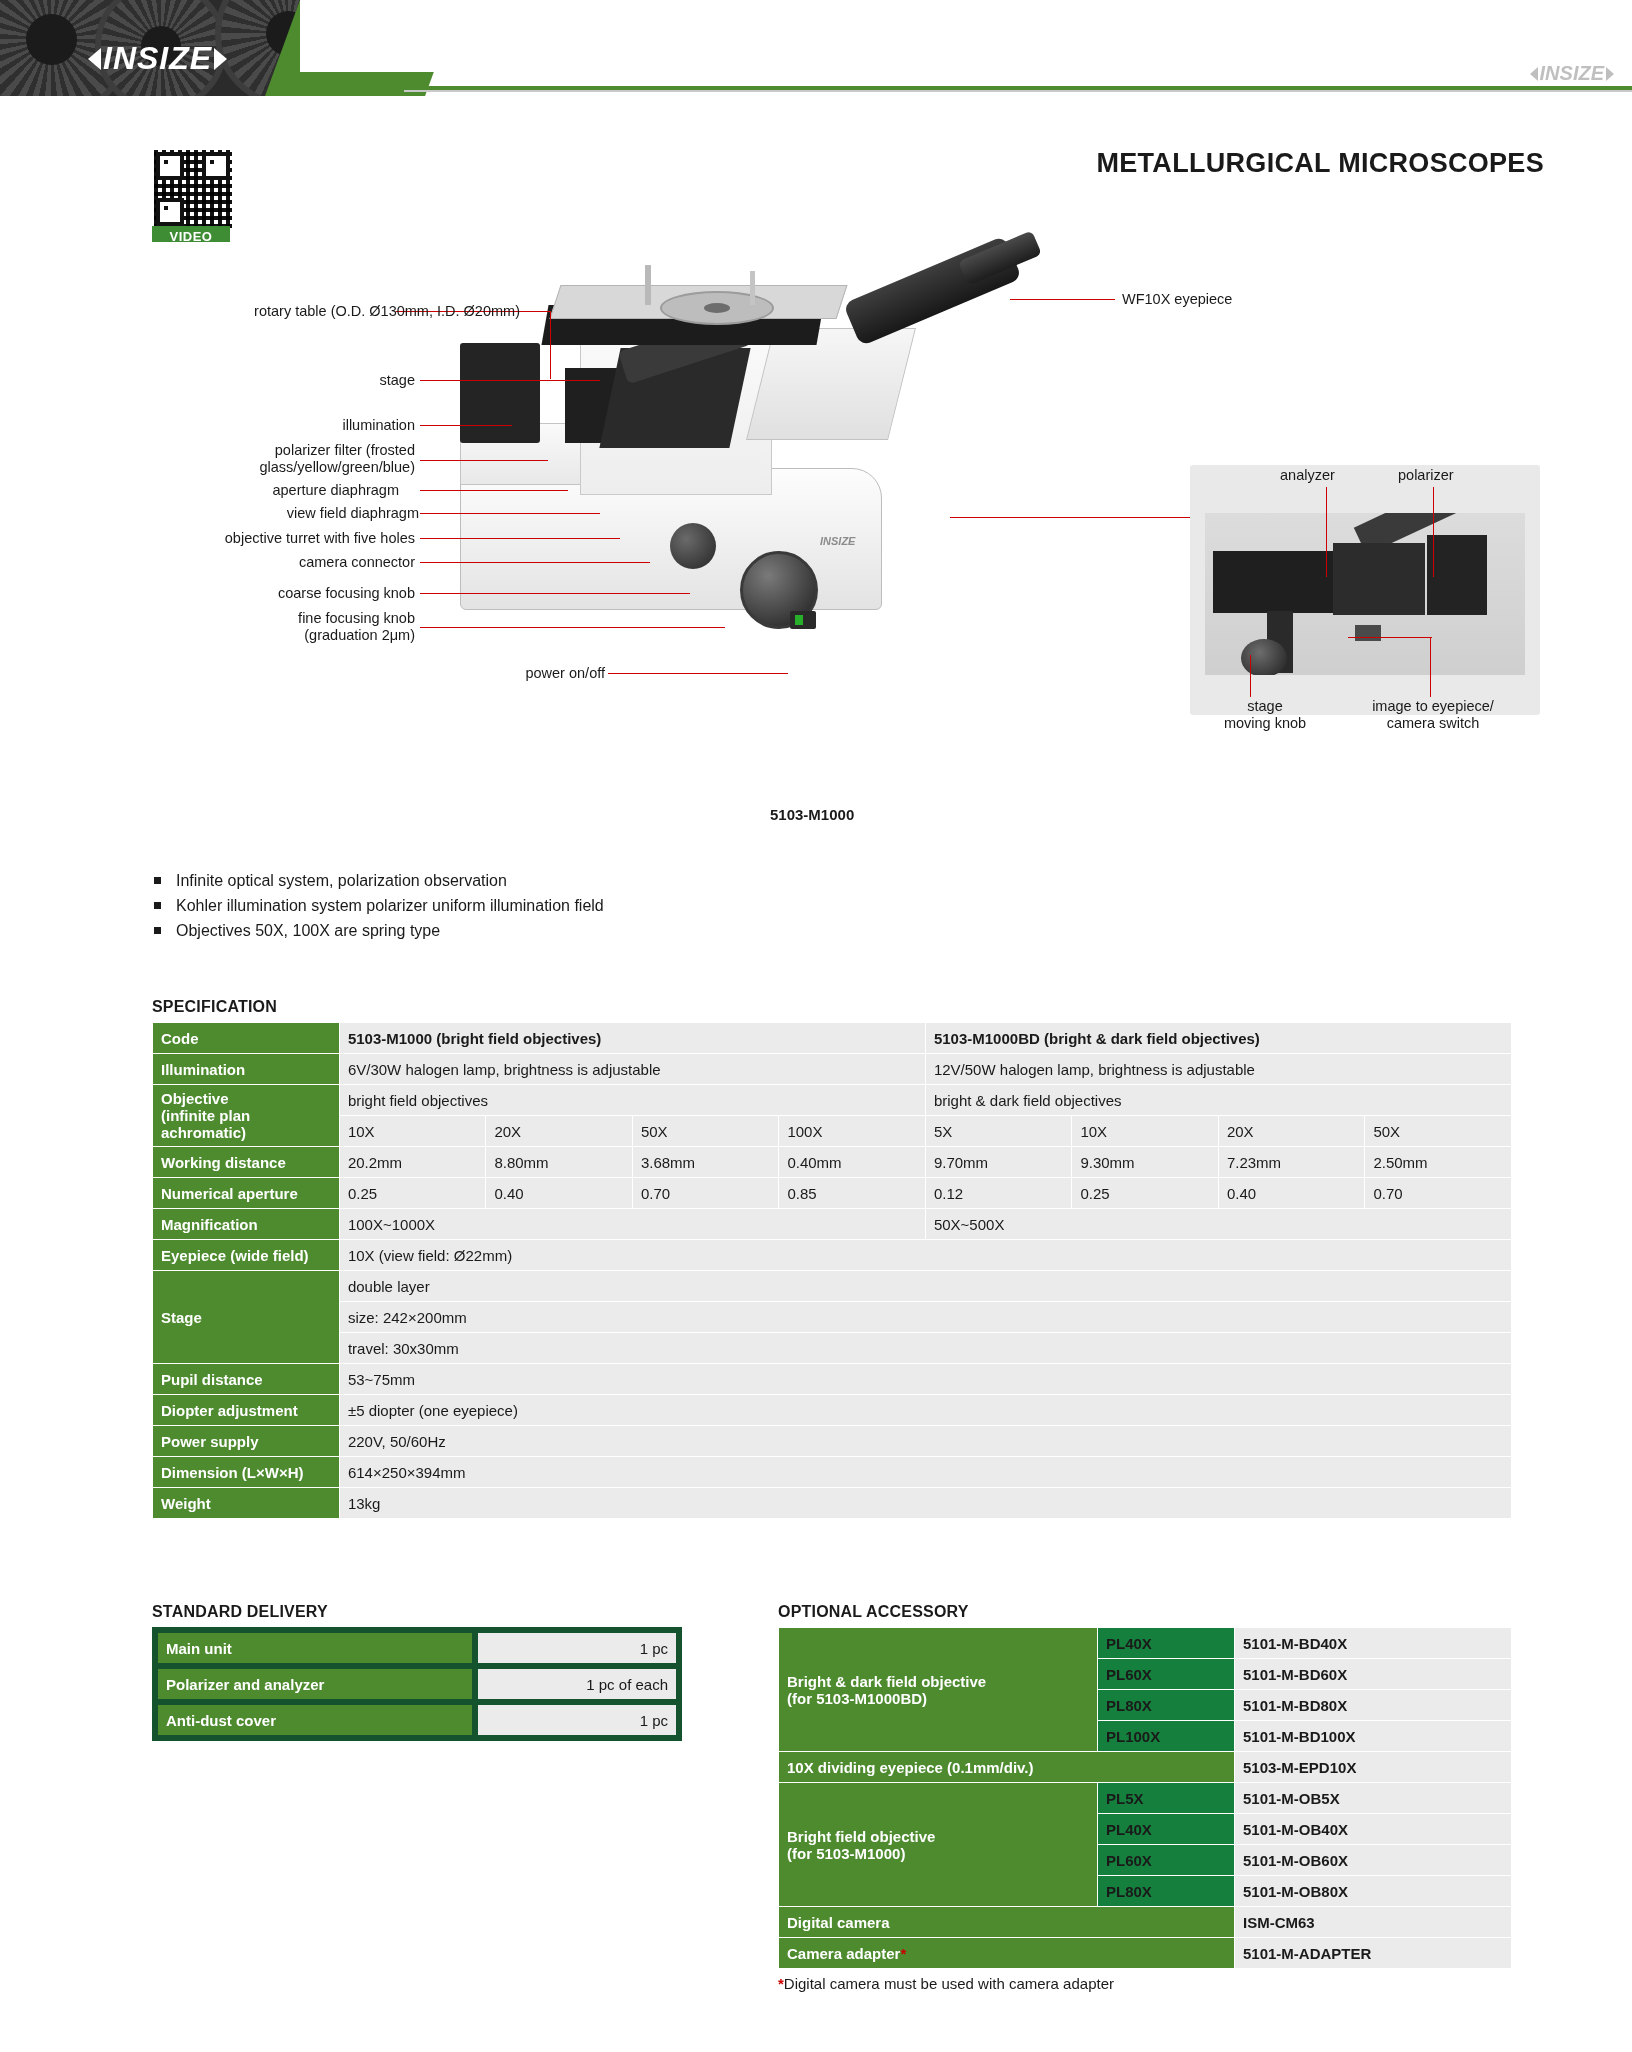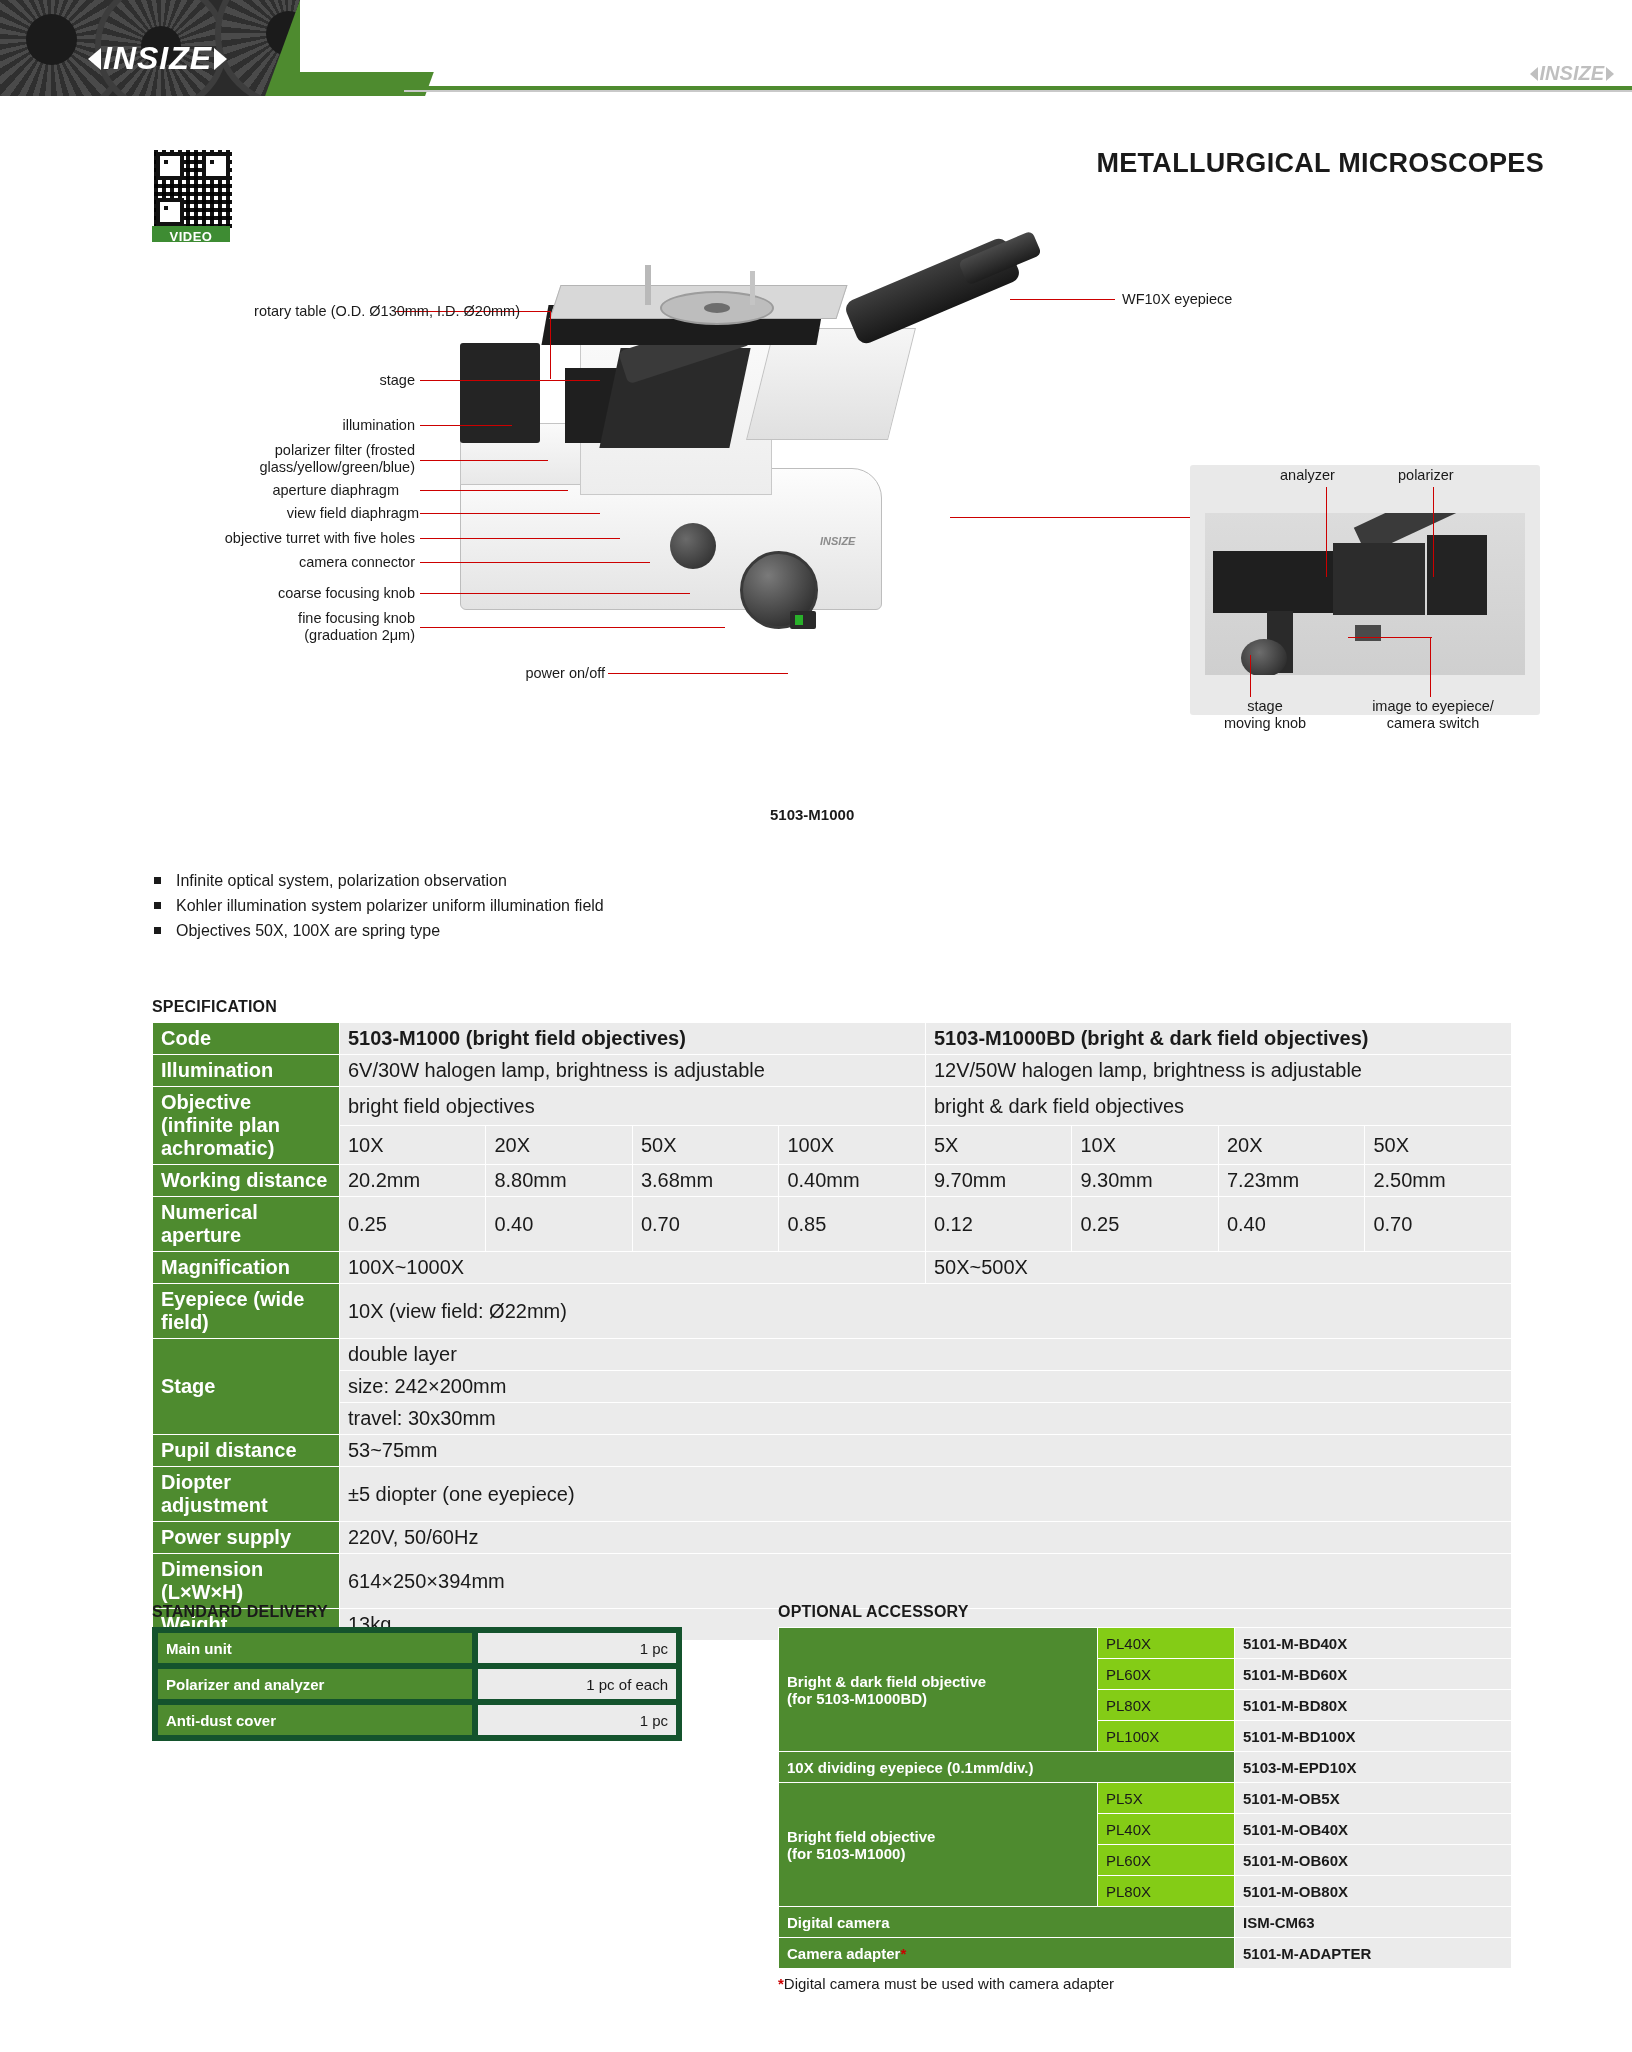--- a/index.html
+++ b/index.html
@@ -423,21 +423,21 @@
     font-weight: bold;
     letter-spacing: 0.2px;
   }
   #spec-title { left: 152px; top: 998px; }
 
   table.spec {
     position: absolute;
     left: 152px; top: 1022px;
     width: 1360px;
     border-collapse: collapse;
-    font-size: 20px;
+    font-size: 15px;
   }
   table.spec td {
     border: 1px solid #ffffff;
     padding: 4px 8px;
     height: 22px;
   }
   table.spec td.lbl {
     background: #4e8b2f;
     color: #ffffff;
     font-weight: bold;
@@ -486,22 +486,22 @@
     border: 1px solid #ffffff;
     padding: 4px 8px;
     height: 22px;
   }
   table.oa td.lbl {
     background: #4e8b2f;
     color: #ffffff;
     font-weight: bold;
   }
   table.oa td.mid {
-    background: #84cc16;
-    font-weight: normal;
+    background: #15803d;
+    font-weight: bold;
     width: 120px;
   }
   table.oa td.code {
     background: #ebebeb;
     font-weight: bold;
     width: 260px;
   }
   .footnote {
     position: absolute;
     left: 778px; top: 1975px;

